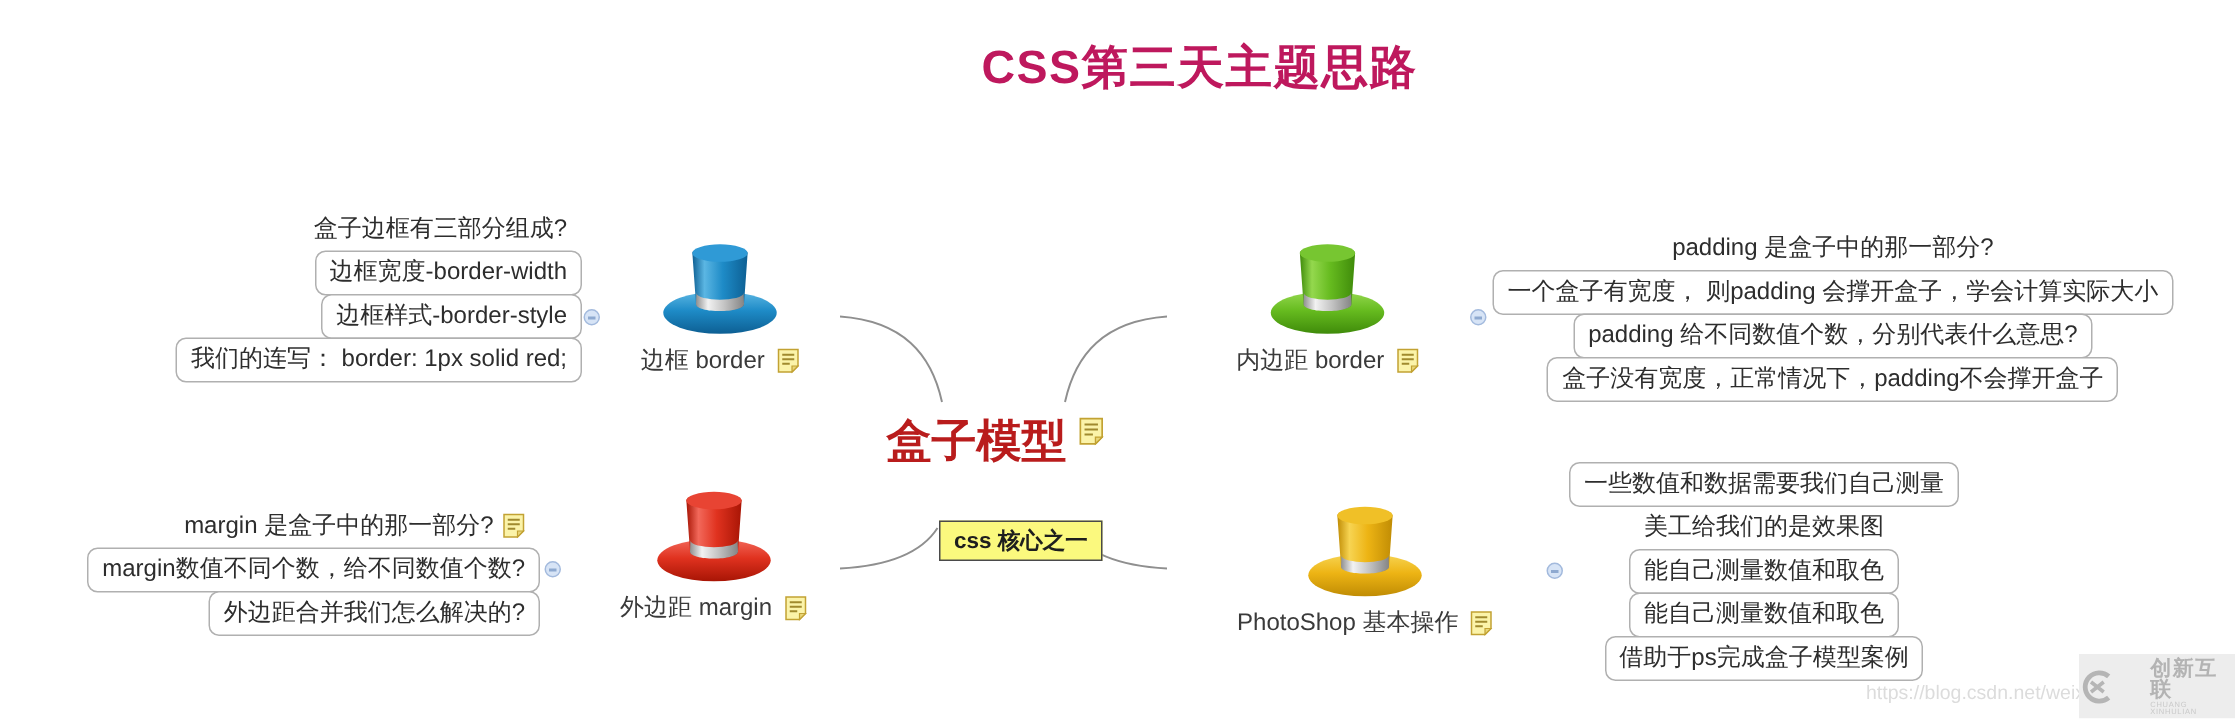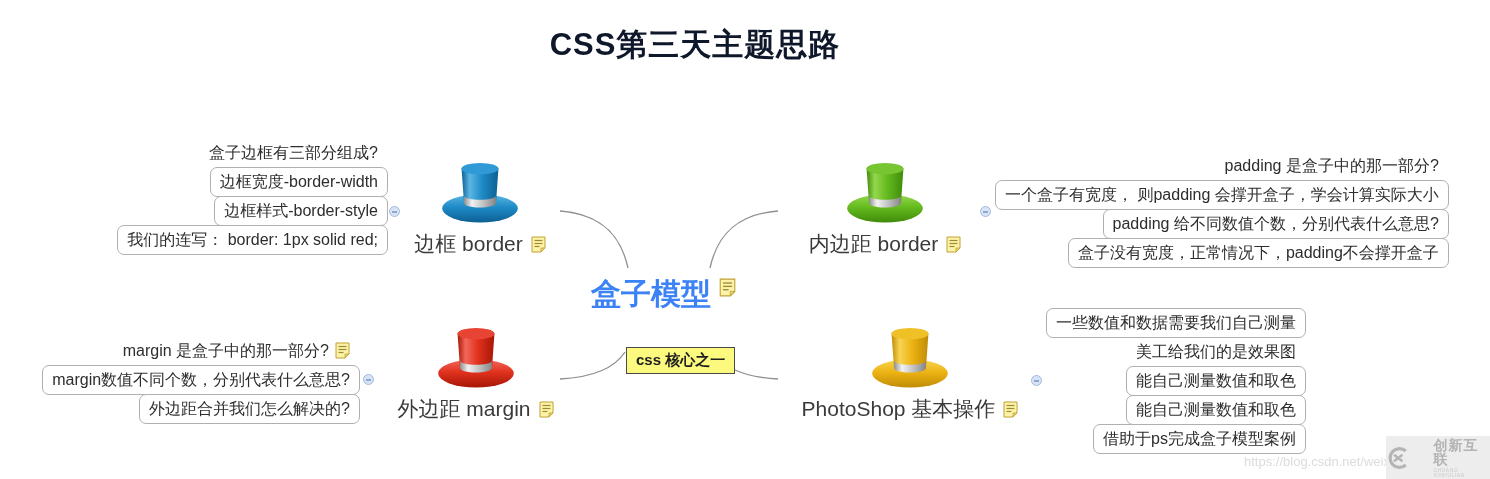--- a/index.html
+++ b/index.html
@@ -2,42 +2,42 @@
 <html><head>
 <meta charset="utf-8">
 <style>
   html,body{margin:0;padding:0;}
   body{
     width:1490px;height:479px;position:relative;overflow:hidden;
     background:#ffffff;font-family:"Liberation Sans","DejaVu Sans",sans-serif;
   }
   svg.links{position:absolute;left:0;top:0;pointer-events:none;}
   .main-title{
-    position:absolute;left:445px;top:24px;width:500px;text-align:center;
-    font-size:31px;font-weight:bold;color:#0f172a;letter-spacing:1px;white-space:nowrap;
+    position:absolute;left:445px;top:24px;width:500px;text-align:right;
+    font-size:31px;font-weight:bold;color:#be185d;letter-spacing:1px;white-space:nowrap;
   }
   
   .tgroup{position:absolute;display:flex;flex-direction:column;}
   .ga-end{align-items:flex-end;justify-content:center;}
-  .ga-start{align-items:flex-end;}
+  .ga-start{align-items:center;}
   .mitem{
     border:1px solid #b0b0b0;border-radius:7px;background:#fff;
     padding:3px 9px 4px;margin-top:-1px;font-size:16px;color:#2d2d2d;
     white-space:nowrap;line-height:21px;display:flex;align-items:center;gap:6px;
   }
   .mitem.plain{border-color:transparent;background:transparent;}
   
   .branch-node{position:absolute;display:flex;flex-direction:column;align-items:center;}
   .branch-label{
-    display:flex;align-items:center;gap:8px;font-size:21px;color:#3a3a3a;
+    display:flex;align-items:center;gap:8px;font-size:16px;color:#3a3a3a;
     margin-top:6px;white-space:nowrap;
   }
   .center-label{
     position:absolute;left:591px;top:274px;display:flex;align-items:flex-start;gap:8px;
-    font-size:30px;font-weight:bold;color:#3b82f6;white-space:nowrap;
+    font-size:30px;font-weight:bold;color:#b91c1c;white-space:nowrap;
   }
   .center-sub{
     position:absolute;left:626px;top:331px;background:#FBF97E;border:1px solid #4a4a4a;
     font-size:15px;font-weight:bold;color:#1e1e1e;padding:3px 9px;white-space:nowrap;margin-top:16px;
   }
   .expand-dot{
     position:absolute;width:11px;height:11px;border-radius:50%;
     background:#d7e4f6;border:1px solid #a3badd;box-sizing:border-box;
   }
   .expand-dot::after{
@@ -173,21 +173,21 @@
     <span>margin 是盒子中的那一部分?</span>
     <svg class="note" width="15" height="17" viewBox="0 0 15 17">
       <path d="M1,1 H14 V12 L10,16 H1 Z" fill="#FBF3A9" stroke="#C2A233"></path>
       <path d="M10,16 L10,12 L14,12 Z" fill="#E9D678" stroke="#C2A233" stroke-width="0.8"></path>
       <line x1="3.5" y1="4.5" x2="11.5" y2="4.5" stroke="#A08A2E" stroke-width="1.2"></line>
       <line x1="3.5" y1="7.5" x2="11.5" y2="7.5" stroke="#A08A2E" stroke-width="1.2"></line>
       <line x1="3.5" y1="10.5" x2="8.5" y2="10.5" stroke="#A08A2E" stroke-width="1.2"></line>
     </svg>
   </div>
   <div class="mitem">
-      <span>margin数值不同个数，分别代表什么意思?</span>
+      <span>margin数值不同个数，给不同数值个数?</span>
     </div>
   <div class="mitem">
       <span>外边距合并我们怎么解决的?</span>
     </div>
 </div>
 <div class="expand-dot" style="left:363px;top:374px;"></div>
 
 <div class="branch-node" style="left:790px;top:160px;width:190px;">
   <span class="hat"><svg width="78" height="64" viewBox="0 0 80 66">
         <defs>
@@ -234,21 +234,21 @@
     </div>
   <div class="mitem">
       <span>padding 给不同数值个数，分别代表什么意思?</span>
     </div>
   <div class="mitem">
       <span>盒子没有宽度，正常情况下，padding不会撑开盒子</span>
     </div>
 </div>
 <div class="expand-dot" style="left:980px;top:206px;"></div>
 
-<div class="branch-node" style="left:790px;top:325px;width:240px;text-align:center;">
+<div class="branch-node" style="left:790px;top:335px;width:240px;text-align:center;">
   <span class="hat"><svg width="78" height="64" viewBox="0 0 80 66">
         <defs>
           <linearGradient id="hat3b" x1="0" y1="0" x2="0" y2="1">
             <stop offset="0" stop-color="#F7D452"></stop>
             <stop offset="0.45" stop-color="#EDB414"></stop>
             <stop offset="1" stop-color="#C08C04"></stop>
           </linearGradient>
           <linearGradient id="hat3c" x1="0" y1="0" x2="1" y2="0">
             <stop offset="0" stop-color="#C08C04"></stop>
             <stop offset="0.22" stop-color="#F7D452"></stop>

